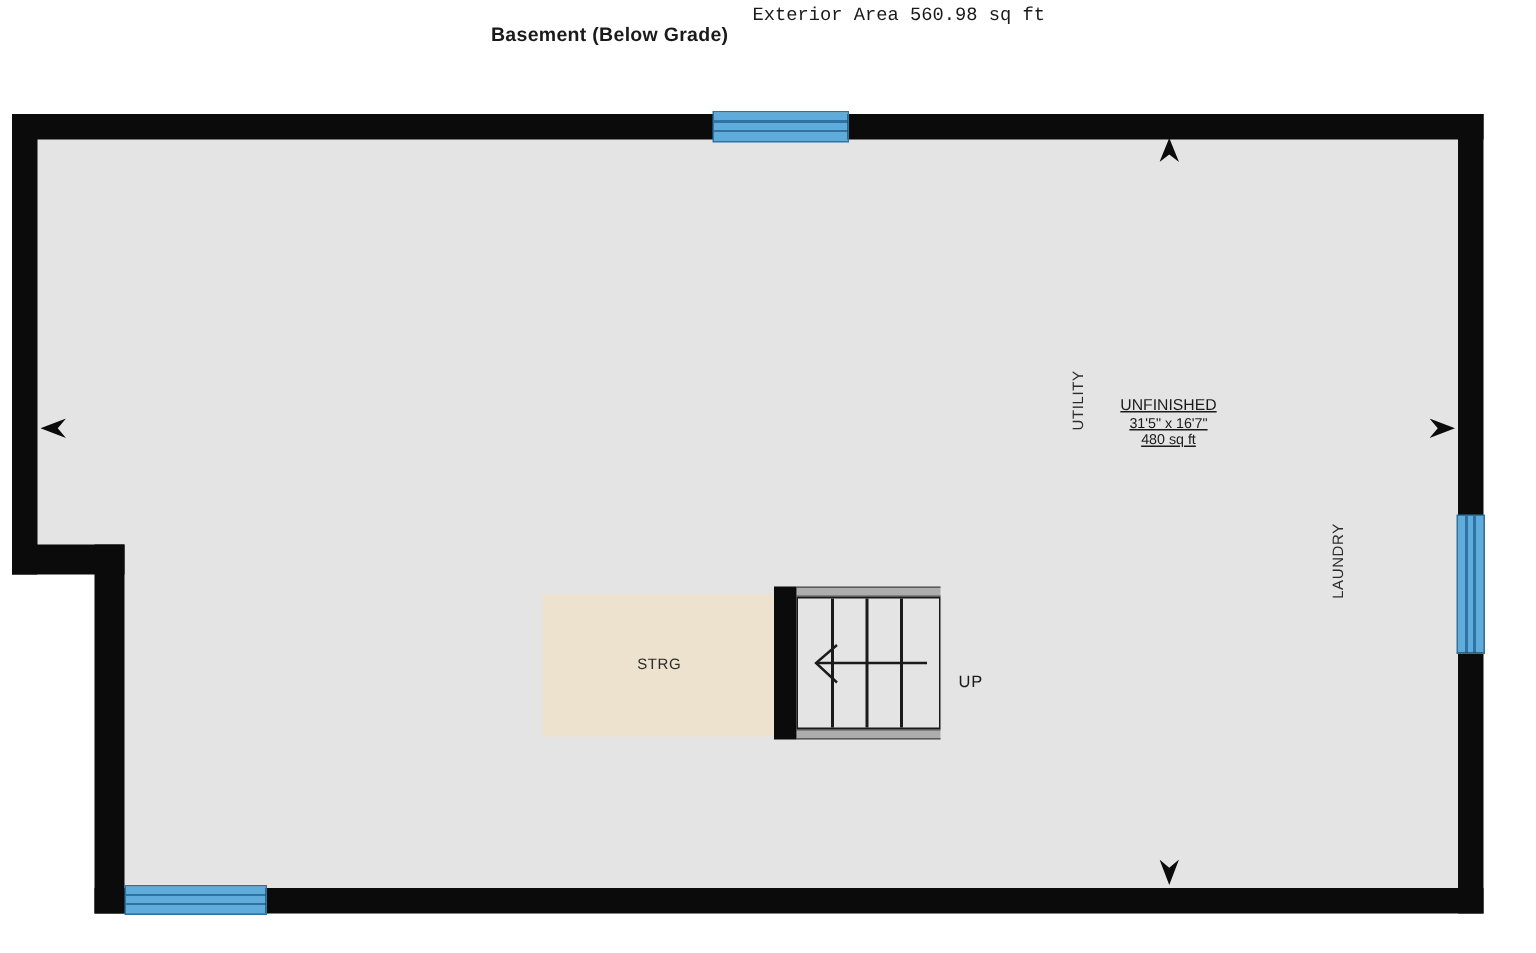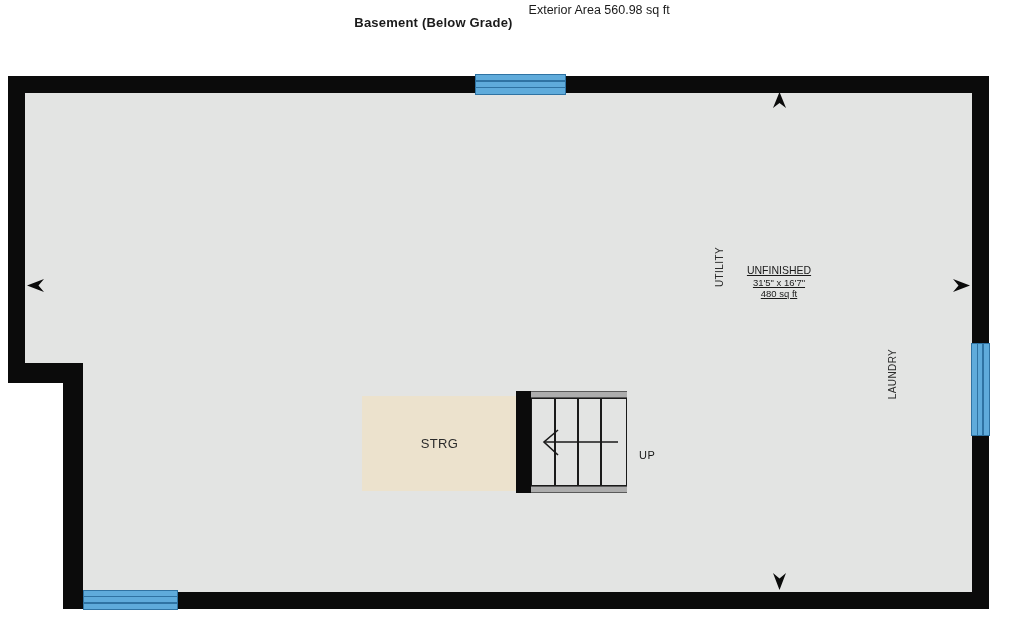--- a/index.html
+++ b/index.html
@@ -9,42 +9,42 @@
     font-family:"Liberation Sans", sans-serif;
     color:#1a1a1a;
   }
   .abs{position:absolute;}
   
   .title-bar{
     left:0;top:1px;width:1024px;height:18px;
     display:flex;justify-content:center;align-items:center;gap:16px;
   }
   .title-main{font-size:13px;font-weight:bold;letter-spacing:.2px;margin-top:25px;}
-  .title-sub{font-size:12.5px;font-weight:normal;}
+  .title-sub{font-size:12.5px;font-weight:normal;font-family:Liberation Mono, monospace;}
   
   .floor{background:#e3e4e3;z-index:1;}
   .wall{background:#0b0b0b;z-index:3;}
   
   .window{z-index:4;box-sizing:border-box;border:1px solid #2f73a3;}
   .window.horiz{
     background:linear-gradient(to bottom,
       #5fabdb 0 27%, #2f73a3 27% 36%, #5fabdb 36% 61%,
       #2f73a3 61% 70%, #5fabdb 70% 100%);
   }
   .window.vert{
     background:linear-gradient(to right,
       #5fabdb 0 27%, #2f73a3 27% 38%, #5fabdb 38% 60%,
       #2f73a3 60% 71%, #5fabdb 71% 100%);
   }
   
   .storage-room{
     background:#ece2cd;z-index:2;
     display:flex;align-items:center;justify-content:center;
   }
-  .room-label{font-size:13px;color:#2b2b2b;letter-spacing:.4px;}
+  .room-label{font-size:10px;color:#2b2b2b;letter-spacing:.4px;}
   
   .stair-rail{background:#adadad;border-top:1px solid #5a5a5a;border-bottom:1px solid #5a5a5a;box-sizing:border-box;z-index:2;}
   .stair-treads{
     background:#e3e4e3;border:1px solid #1a1a1a;box-sizing:border-box;z-index:2;
   }
   .tread-line{position:absolute;top:0;bottom:0;width:2px;background:#1a1a1a;}
   .stair-arrow-svg{z-index:5;}
   
   .area-label{
     z-index:5;text-align:center;line-height:11.5px;text-decoration:underline;

